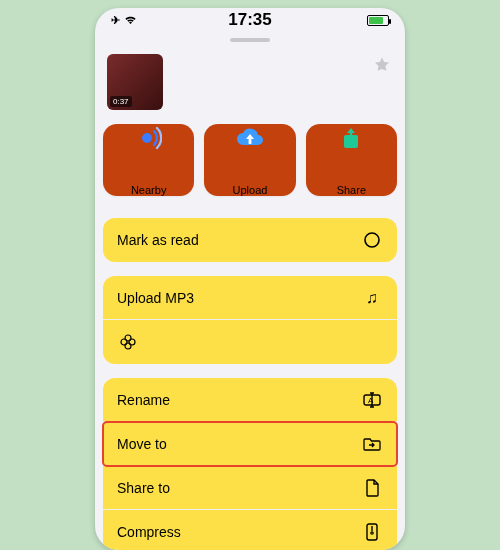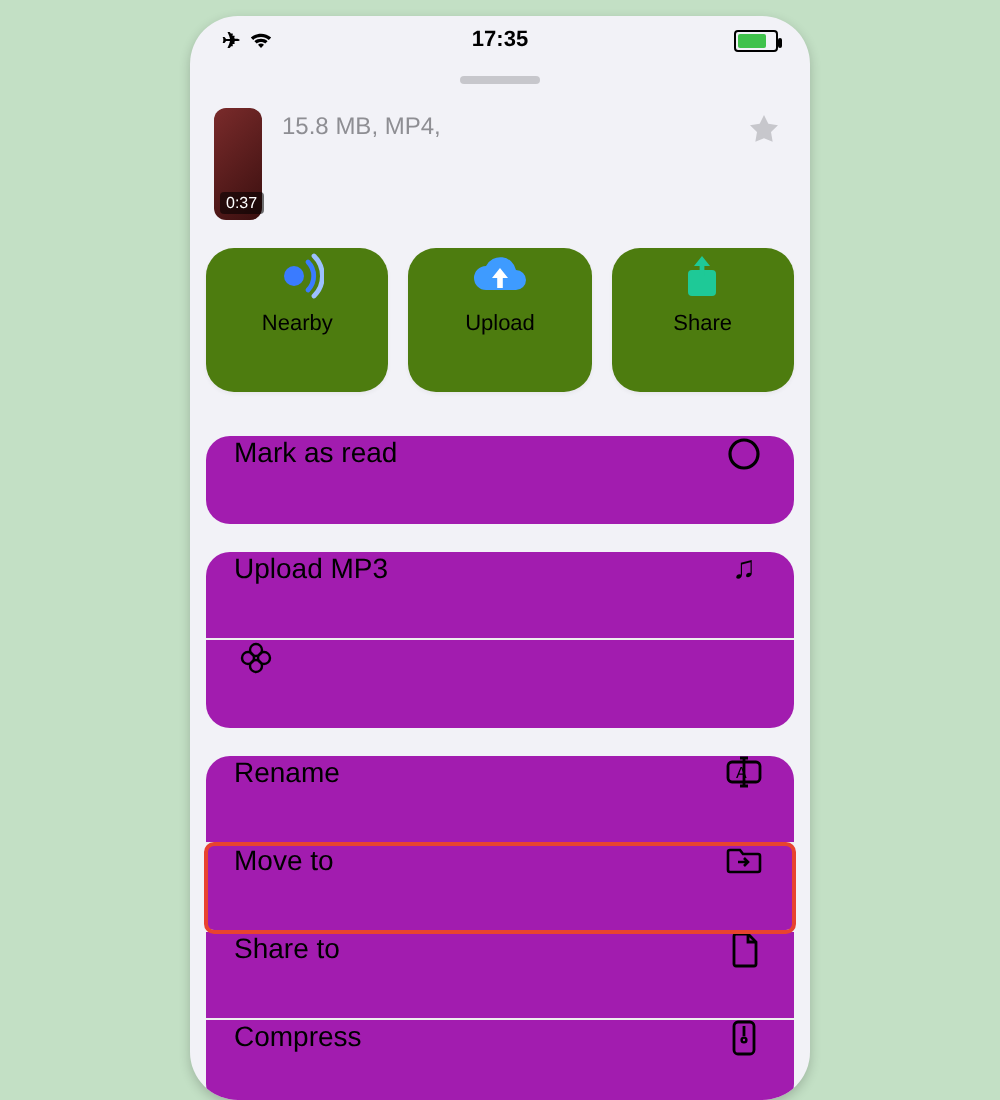--- a/index.html
+++ b/index.html
@@ -26,55 +26,55 @@
     height: 24px;
     display: flex;
     align-items: center;
     justify-content: space-between;
     padding: 0 16px;
     font-size: 11px;
     font-weight: 600;
     color: #000;
   }
   .status-left, .status-right { display:flex; align-items:center; gap:4px; }
-  .status-center { position:absolute; left:0; right:0; text-align:center; font-size:11px; font-weight:600; pointer-events:none; }
+  .status-center { position:absolute; left:0; right:0; text-align:center; font-size:17px; font-weight:600; pointer-events:none; }
   .batt { width:22px; height:11px; border:1px solid #000; border-radius:2px; position:relative; display:inline-block; }
   .batt::after{ content:""; position:absolute; right:-3px; top:3px; width:2px; height:5px; background:#000; border-radius:1px;}
   .batt-fill{ position:absolute; left:1px; top:1px; bottom:1px; width:70%; background:#3fc24b; border-radius:1px;}
   
   .handle { width:40px; height:4px; background:#c7c7cc; border-radius:2px; margin:6px auto 8px; }
   
   .content { padding: 0 8px 8px; }
   
   .file-row {
     display:flex; align-items:flex-start; gap:10px; padding:4px 4px 14px;
   }
   .thumb {
-    width:24px; height:56px; border-radius:6px; background:linear-gradient(135deg,#7a2b2b,#3a0f0f); position:relative; flex-shrink:0;
+    width:56px; height:56px; border-radius:6px; background:linear-gradient(135deg,#7a2b2b,#3a0f0f); position:relative; flex-shrink:0;
   }
   .thumb-label{
     position:absolute; left:3px; bottom:3px; font-size:8px; color:#fff; background:rgba(0,0,0,0.55); padding:1px 3px; border-radius:2px;
   }
   .file-meta { flex:1; min-width:0; }
   .file-name { font-size:13px; font-weight:600; line-height:1.2; color:#000; word-break:break-all; }
   .file-sub { font-size:12px; color:#8e8e93; margin-top:2px; }
   .star { width:22px; height:22px; color:#c7c7cc; font-size:20px; display:flex; align-items:center; justify-content:center; }
   
   .tiles { display:flex; gap:10px; padding: 0 0 14px; }
   .tile {
-    flex:1; background:#4d7c0f; border-radius:14px; height:72px;
-    display:flex; flex-direction:column; align-items:center; justify-content:flex-start;
+    flex:1; background:#c2410c; border-radius:14px; height:72px;
+    display:flex; flex-direction:column; align-items:center; justify-content:space-between;
     box-shadow: 0 1px 2px rgba(0,0,0,0.05);
   }
   .tile-icon { height:28px; display:flex; align-items:center; justify-content:center; }
   .tile-label { font-size:11px; color:#000; margin-top:4px; }
   
   .group { background:transparent; margin-top:8px; }
   .row {
-    background:#a21caf; height:44px; display:flex; justify-content:space-between;
+    background:#fde047; height:44px; display:flex; align-items:center; justify-content:space-between;
     padding:0 14px; font-size:14px; color:#000;
     border-bottom:1px solid #eee;
   }
   .row:first-child { border-top-left-radius:12px; border-top-right-radius:12px; }
   .row:last-child  { border-bottom-left-radius:12px; border-bottom-right-radius:12px; border-bottom:none; }
   .group + .group { margin-top:14px; }
   .row.highlight { outline:2px solid #e8432f; outline-offset:-1px; border-radius:4px; position:relative; z-index:2;}
   .icon-slot { width:22px; display:flex; justify-content:center; font-size:16px; color:#000; }
   svg { display:block; }
 </style>
@@ -102,21 +102,20 @@
 
   <div class="handle"></div>
 
   <div class="content">
 
     <div class="file-row">
       <div class="thumb">
         <span class="thumb-label">0:37</span>
       </div>
       <div class="file-meta">
-        <div class="file-sub">15.8 MB, MP4,</div>
       </div>
       <div class="star">
         <svg width="20" height="20" viewBox="0 0 24 24">
             <path d="M12 3l2.6 5.3 5.8.8-4.2 4.1 1 5.8L12 16.9 6.8 19l1-5.8L3.6 9.1l5.8-.8L12 3z" fill="#c7c7cc"></path>
           </svg>
       </div>
     </div>
 
     <div class="tiles">
       <div class="tile">

